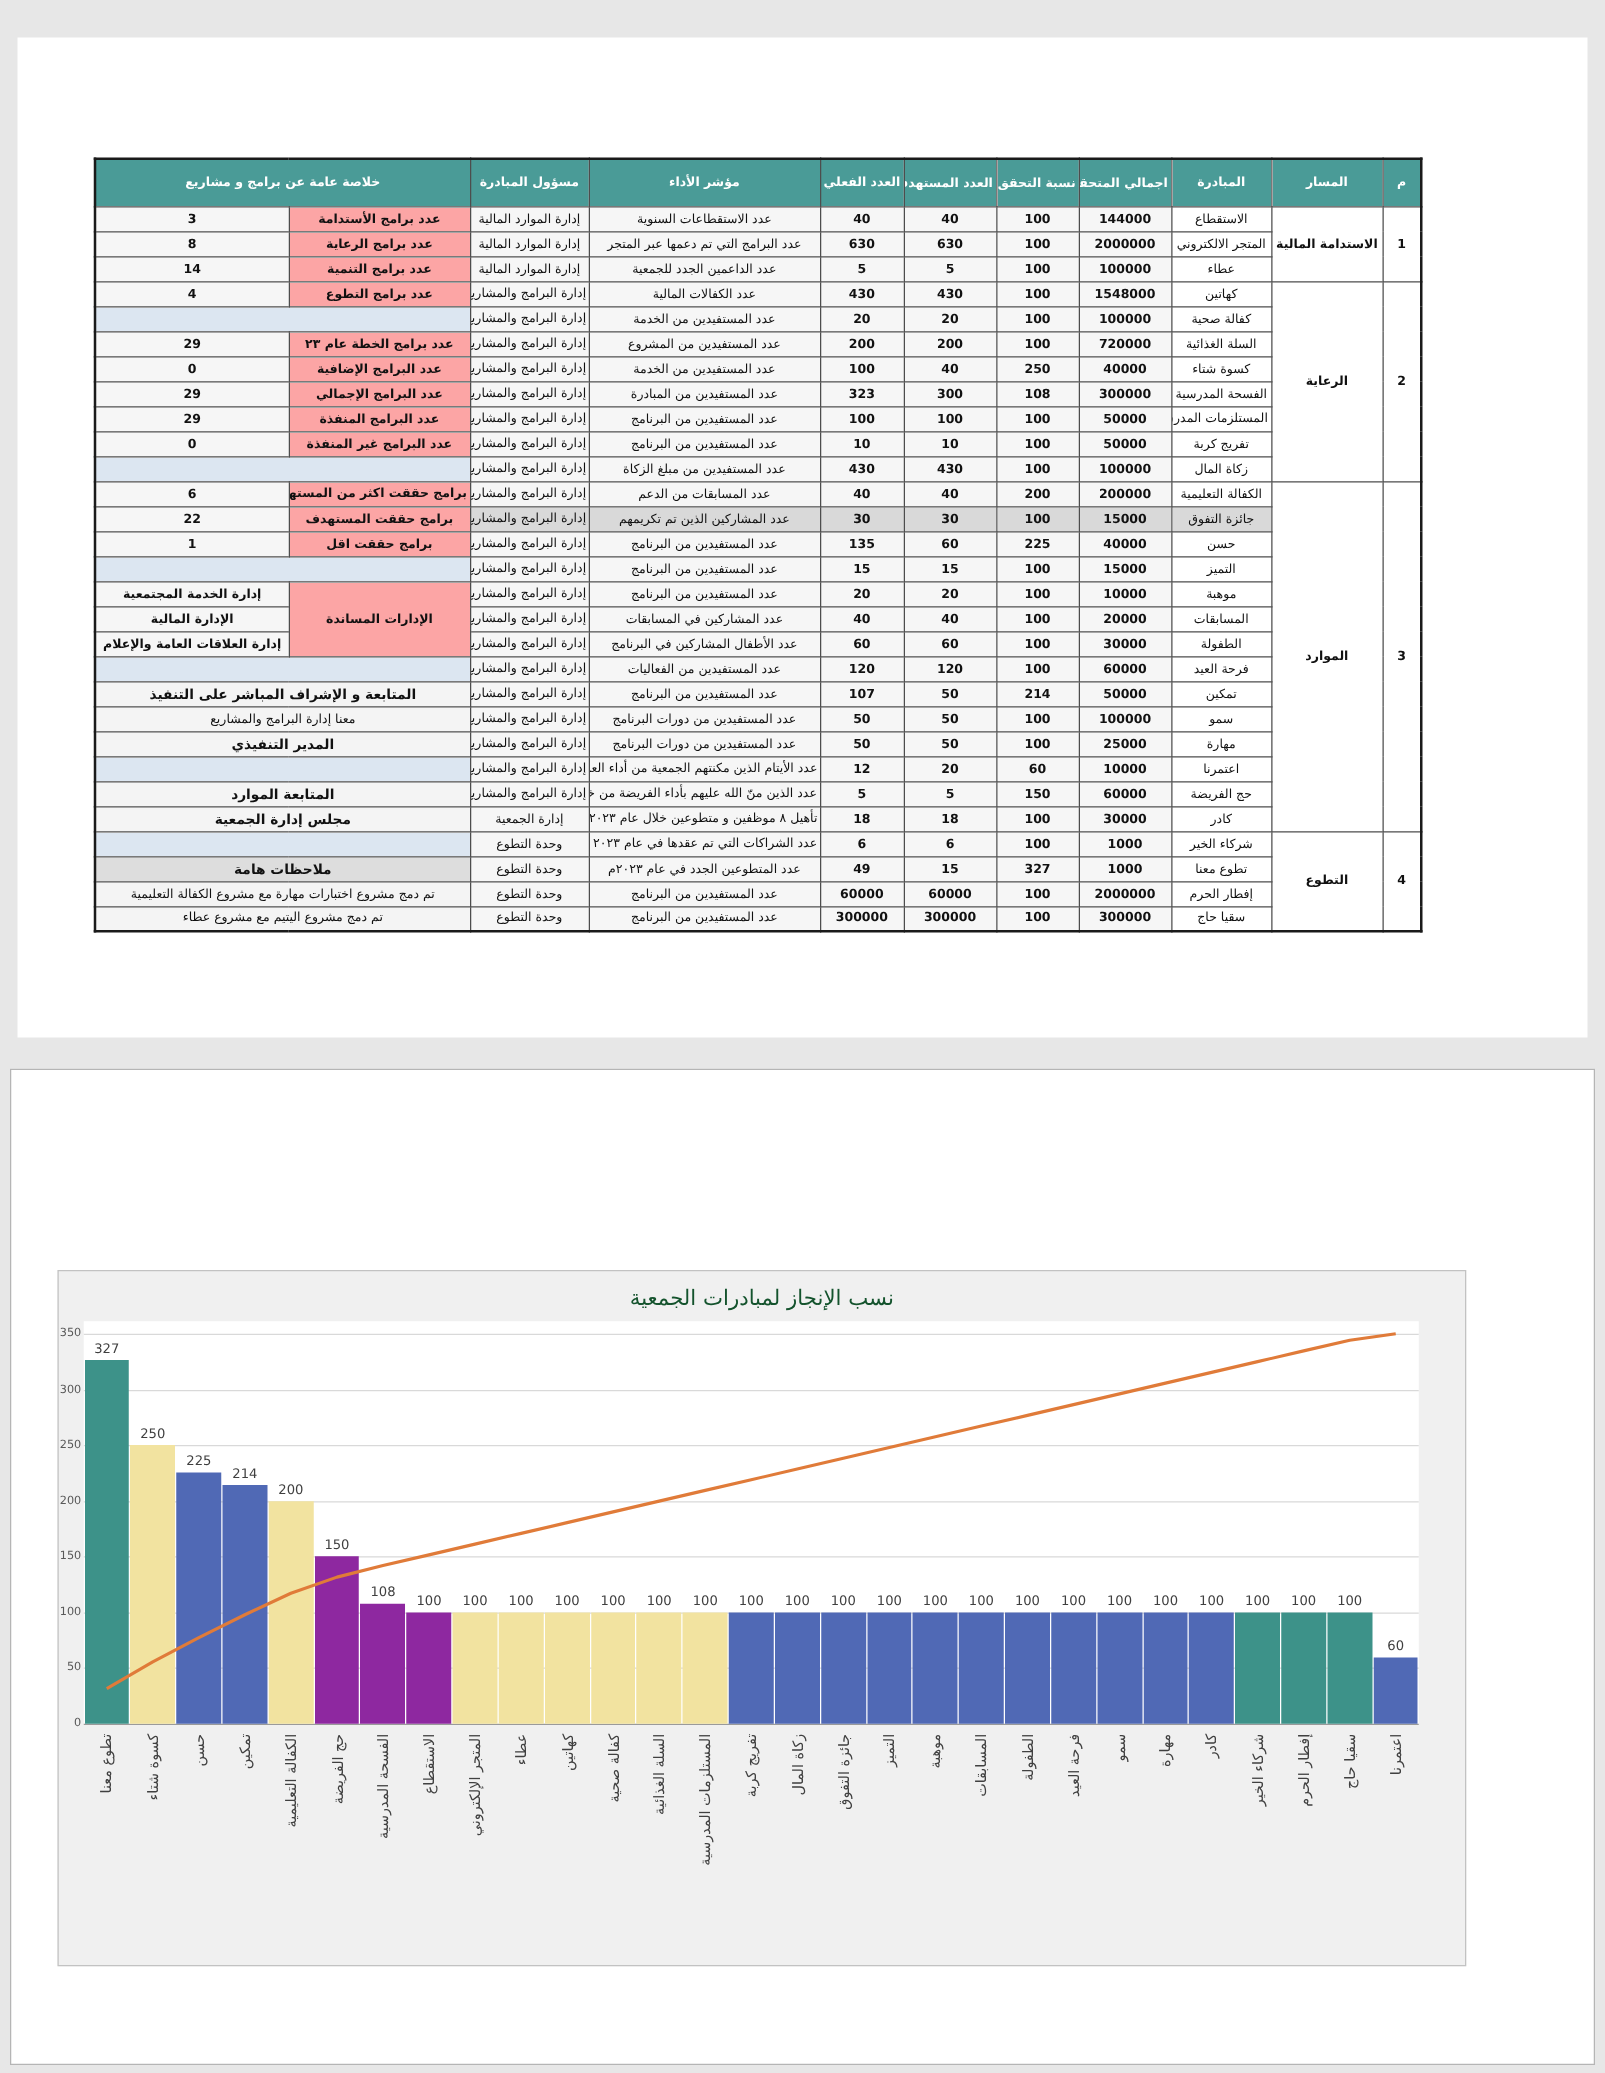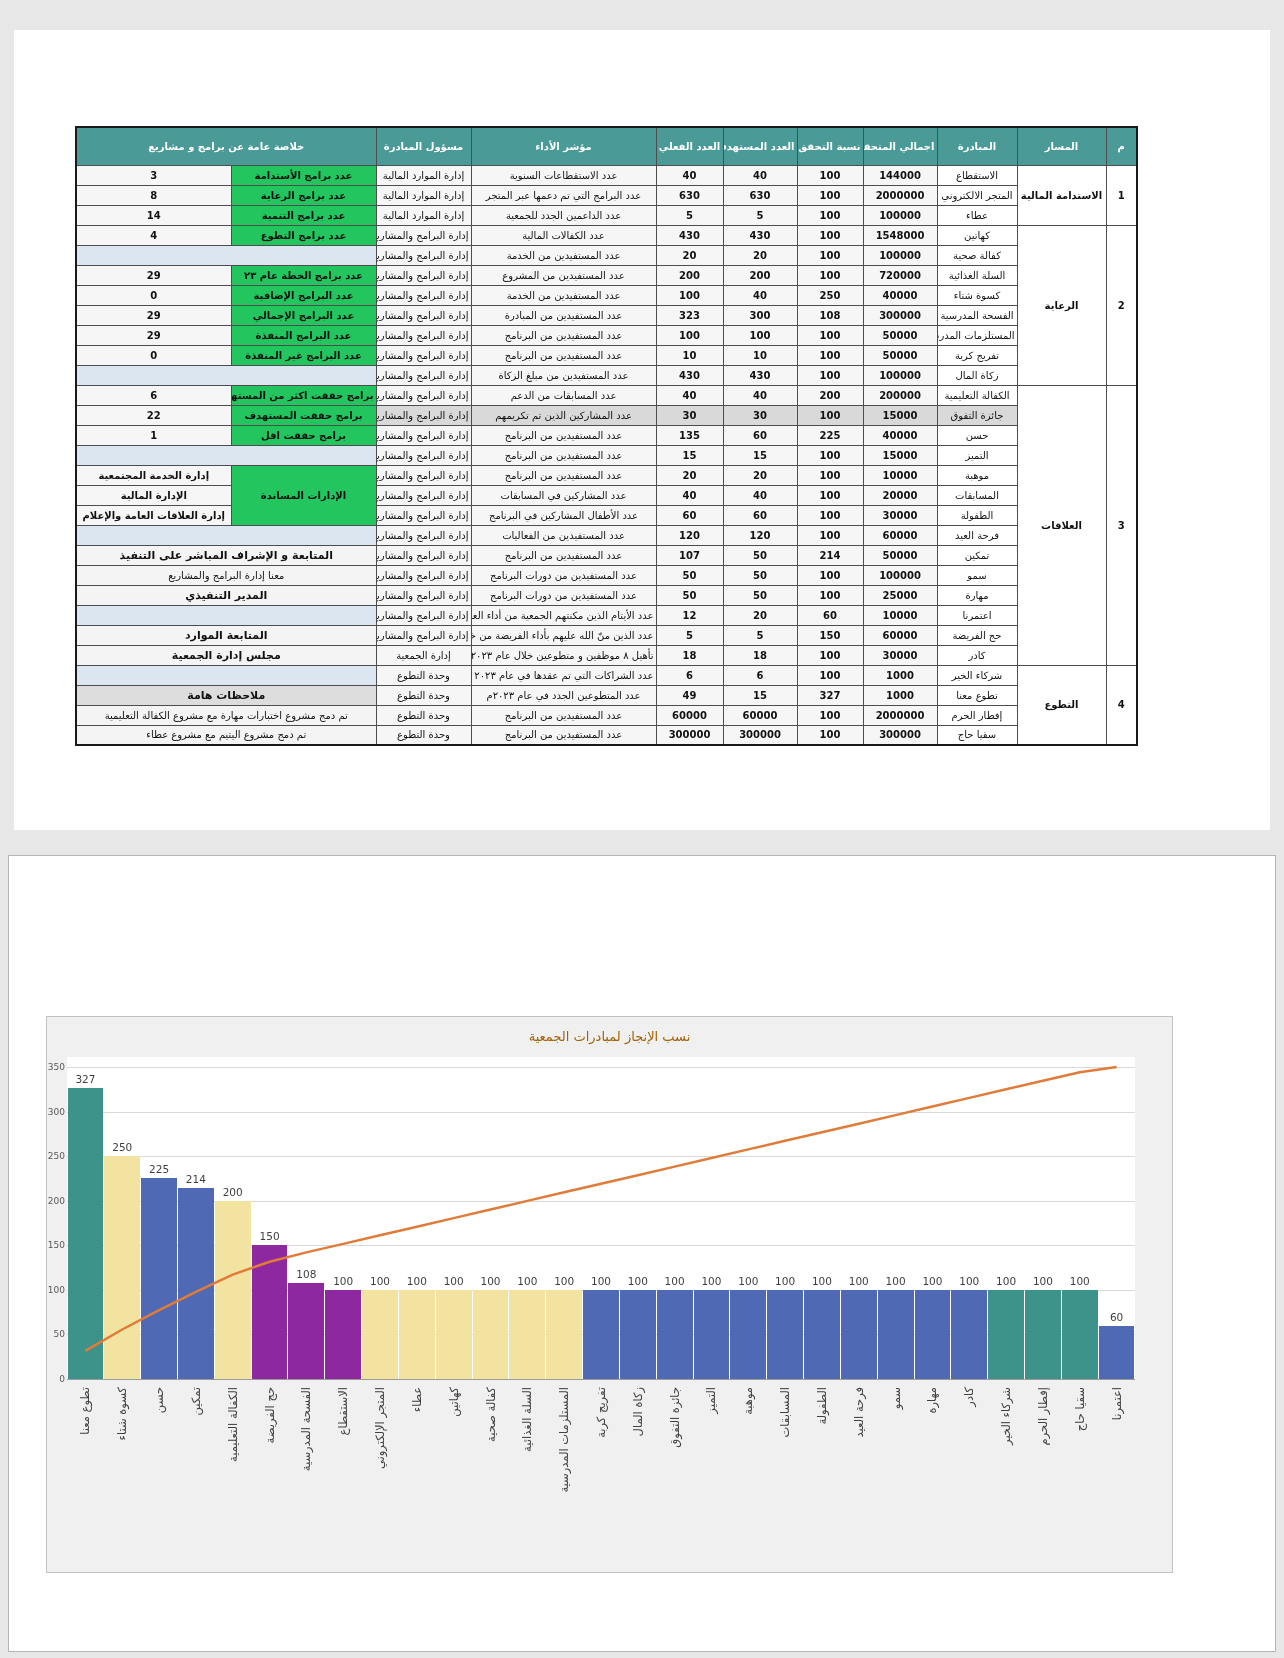--- a/index.html
+++ b/index.html
@@ -29,35 +29,35 @@
   }
   table.report td{height:20px;font-size:10px;text-align:center;color:#111;}
   td.c-no{background:#fff;font-weight:bold;font-size:12px;}
   td.c-track{background:#fff;color:#567f35;font-weight:bold;font-size:12.5px;}
   td.c-init{background:#ffffff;font-size:9.5px;}
   td.c-num{background:#f6f6f6;font-weight:bold;font-size:10.5px;}
   td.c-ind{background:#f6f6f6;font-size:8.5px;}
   td.c-owner{background:#f6f6f6;font-size:9px;}
   td.hl{background:#d9d9d9 !important;}
   td.gend{border-bottom:2px solid #1a1a1a;}
-  td.s-label{background:#22c55e;font-size:9.5px;font-weight:bold;border-right:2px solid #1a1a1a;}
+  td.s-label{background:#fca5a5;font-size:9.5px;font-weight:bold;border-right:2px solid #1a1a1a;}
   td.s-value{background:#f6f6f6;font-weight:bold;font-size:13px;}
   td.s-spacer{background:#dce6f1;border-right:2px solid #1a1a1a;}
   td.s-full{background:#f4f4f4;font-size:10px;border-right:2px solid #1a1a1a;}
   td.s-full.bold{font-weight:bold;font-size:11px;}
   td.s-full.shaded{background:#dddddd;}
   th.h-sum{border-right:2px solid #1a1a1a;}
   
   .chart-card{
     position:absolute;left:37px;top:160px;width:1125px;height:555px;
     background:#f0f0f0;border:1px solid #c2c2c2;
   }
   .chart-title{
     position:absolute;top:12px;left:0;width:100%;text-align:center;
-    font-size:13px;color:#a16207;direction:rtl;
+    font-size:17px;color:#14532d;direction:rtl;
   }
   .plotbg{position:absolute;background:#ffffff;}
   .gridline{position:absolute;height:1px;background:#d9d9d9;}
   .gridline.axis{background:#9a9a9a;}
   .ytick{position:absolute;font-size:9px;color:#595959;text-align:right;width:18px;}
   .bar{position:absolute;}
   .barlabel{position:absolute;width:44px;text-align:center;font-size:10.5px;color:#3f3f3f;}
   .xlabel{
     position:absolute;width:150px;height:14px;line-height:14px;
     transform:rotate(-90deg) translateX(-150px);transform-origin:0 0;
@@ -217,21 +217,21 @@
             <td class="c-num gend">100000</td>
             <td class="c-num gend">100</td>
             <td class="c-num gend">430</td>
             <td class="c-num gend">430</td>
             <td class="c-ind gend">عدد المستفيدين من مبلغ الزكاة</td>
             <td class="c-owner gend">إدارة البرامج والمشاريع</td>
             <td class="s-spacer" colspan="2"></td>
           </tr>
           <tr>
             <td class="c-no gend" rowspan="14">3</td>
-            <td class="c-track gend" rowspan="14">العلاقات</td>
+            <td class="c-track gend" rowspan="14">الموارد</td>
             <td class="c-init">الكفالة التعليمية</td>
             <td class="c-num">200000</td>
             <td class="c-num">200</td>
             <td class="c-num">40</td>
             <td class="c-num">40</td>
             <td class="c-ind">عدد المسابقات من الدعم</td>
             <td class="c-owner">إدارة البرامج والمشاريع</td>
             <td class="s-label">برامج حققت اكثر من المستهدف</td>
             <td class="s-value">6</td>
           </tr>

